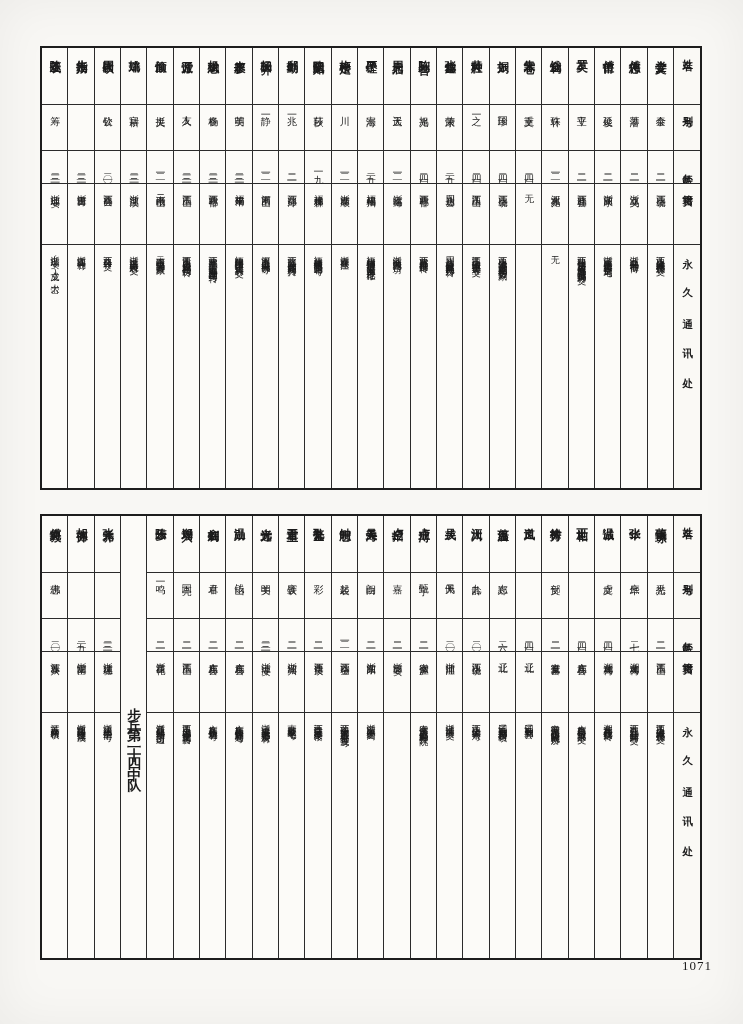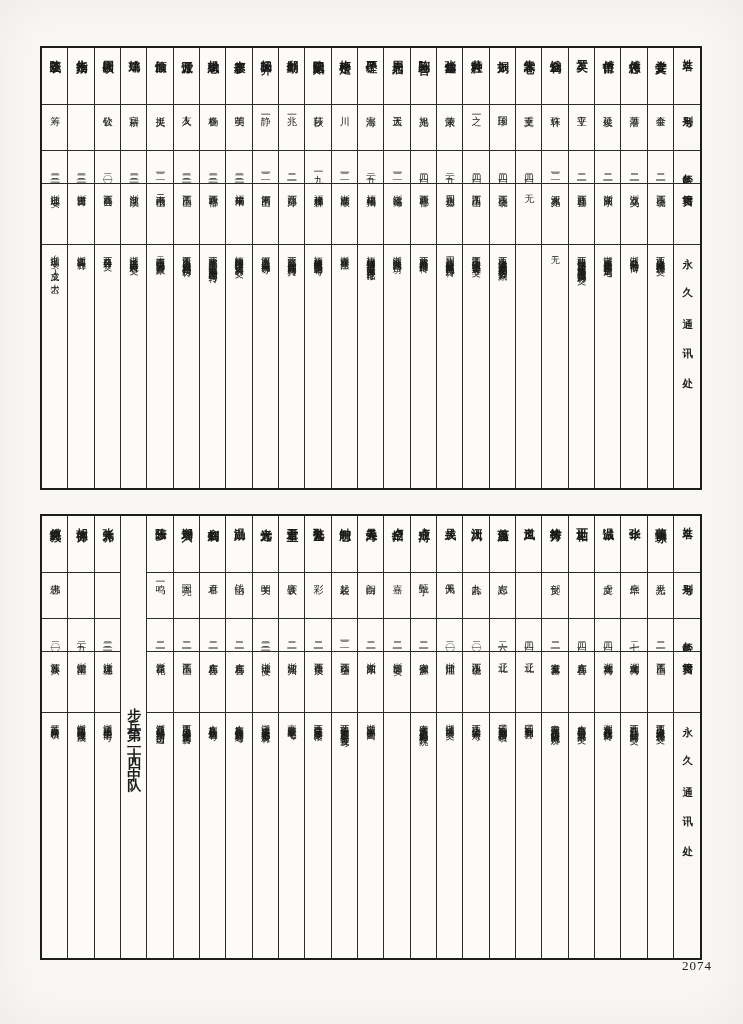--- a/index.html
+++ b/index.html
@@ -903,14 +903,14 @@
       </div>
       <div class="cell cell-origin hcell">
         <span class="v">籍贯</span>
       </div>
       <div class="cell cell-address hcell">
         <span class="v">永久通讯处</span>
       </div>
     </div>
   </div>
 
-  <div class="page-number">2074</div>
+  <div class="page-number">1071</div>
 </div>
 
 </body></html>

